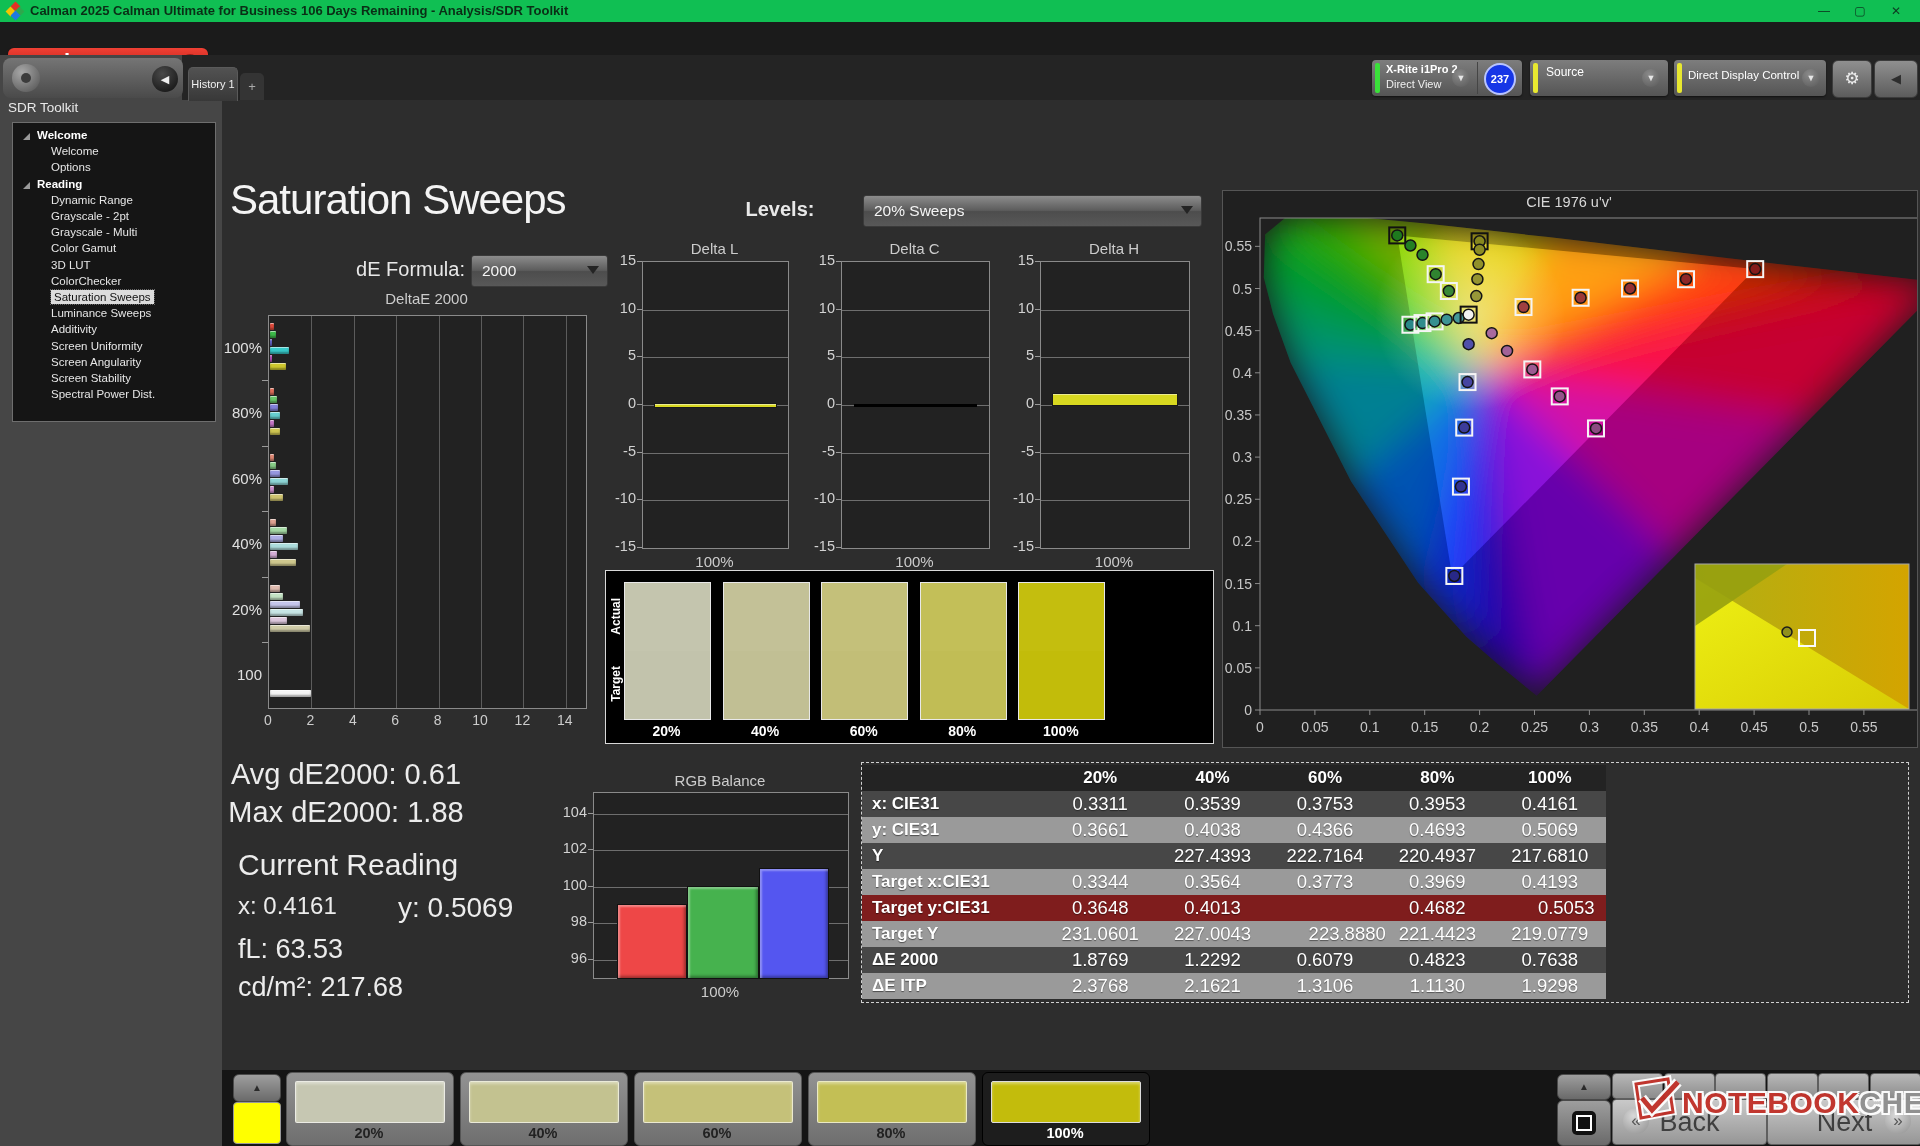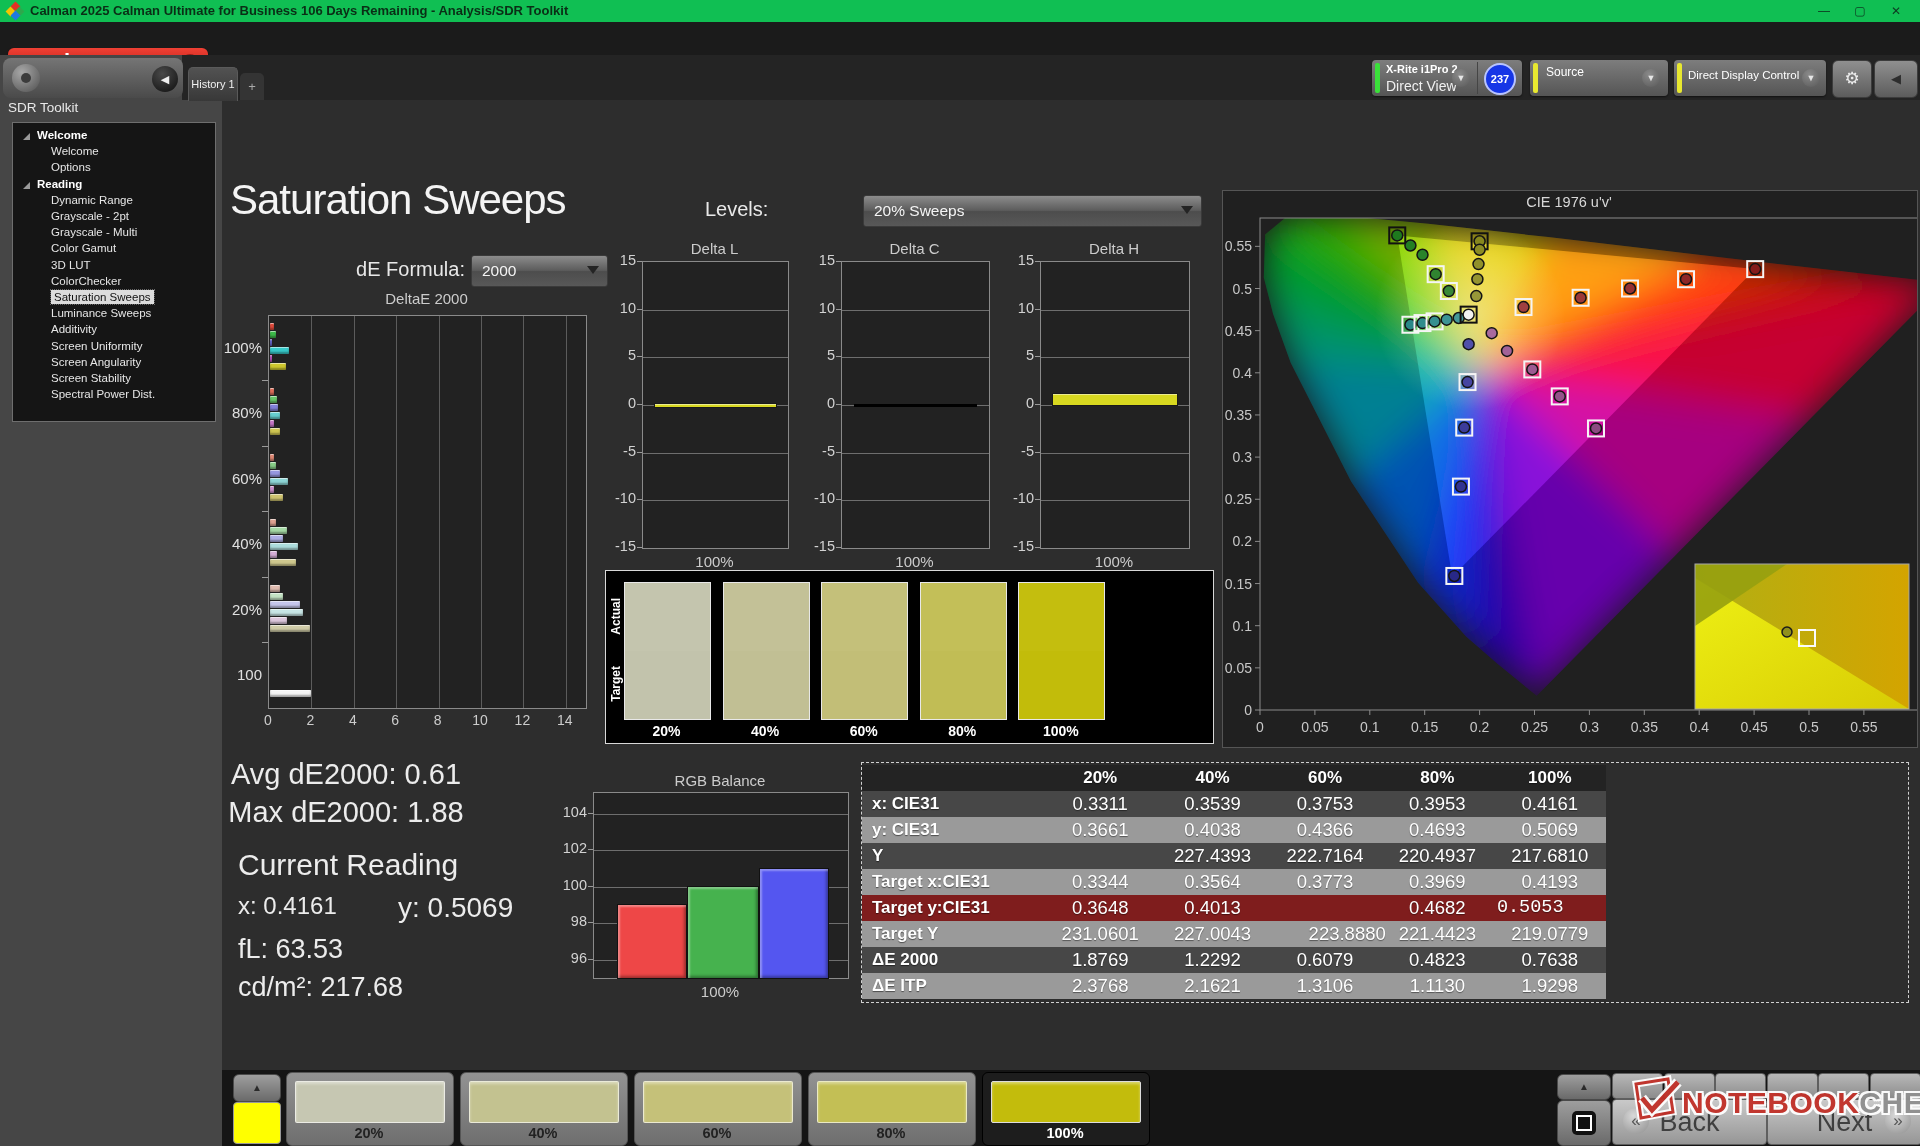--- a/index.html
+++ b/index.html
@@ -143,40 +143,40 @@
         <div style="position: absolute; left: 38px; top: 0px; font-size: 11.5px; color: rgb(230, 230, 230);">Spectral Power Dist.</div>
       </div>
     </div>
 
   <div class="abs tab tabactive">History 1</div>
   <div class="abs tab tabadd">+</div>
 
   <div class="abs ddgroup" style="left:1372px;width:150px;">
     <div class="ddbar" style="background:#3ae03a;"></div>
     <div class="abs" style="left:14px;top:3px;font-size:11px;font-weight:bold;color:#fff;">X-Rite i1Pro 2</div>
-    <div class="abs" style="left:14px;top:18px;font-size:14px;color:#f0f0f0;">Direct View</div>
+    <div class="abs" style="left:14px;top:18px;font-size:11px;color:#f0f0f0;">Direct View</div>
     <div class="ddcaret" style="left:80px;top:9px;">▼</div>
     <div class="abs" style="left:105px;top:2px;width:1px;height:32px;background:#454545;"></div>
     <div class="abs" style="left:112px;top:3px;width:28px;height:28px;border-radius:50%;background:#1636e6;border:2px solid #b8c4ff;color:#fff;font-size:11px;font-weight:bold;text-align:center;line-height:28px;">237</div>
   </div>
   <div class="abs ddgroup" style="left:1530px;width:138px;">
     <div class="ddbar" style="background:#e8e830;"></div>
     <div class="abs" style="left:16px;top:5px;font-size:12px;color:#fff;">Source</div>
     <div class="ddcaret" style="right:8px;top:9px;">▼</div>
   </div>
   <div class="abs ddgroup" style="left:1674px;width:152px;">
     <div class="ddbar" style="background:#e8e830;"></div>
     <div class="abs" style="left:14px;top:9px;font-size:11.5px;color:#fff;">Direct Display Control</div>
     <div class="ddcaret" style="right:6px;top:9px;">▼</div>
   </div>
   <div class="abs sqbtn" style="left:1832px;width:38px;line-height:36px;font-size:17px;color:#ececec;">⚙</div>
   <div class="abs sqbtn" style="left:1874px;width:42px;line-height:36px;font-size:13px;color:#2d2d2d;">◀</div>
 
   <div class="abs pagetitle">Saturation Sweeps</div>
-  <div class="abs lbl20" style="left:705px;top:198px;width:150px;text-align:left;">Levels:</div>
+  <div class="abs lbl20" style="left:705px;top:198px;width:150px;text-align:center;font-weight:bold;">Levels:</div>
   <div class="abs dropdown" style="left:863px;top:195px;width:337px;">
     <div class="ddtext">20% Sweeps</div>
     <div class="ddtri"></div>
   </div>
   <div class="abs lbl20" style="left:330px;top:258px;width:135px;text-align:right;">dE Formula:</div>
   <div class="abs dropdown" style="left:471px;top:255px;width:135px;">
     <div class="ddtext">2000</div>
     <div class="ddtri"></div>
   </div>
 
@@ -458,21 +458,21 @@
         <div class="tablecell" style="position: absolute; left: 406.8px; top: 0px; width: 112.4px;">0.3773</div>
         <div class="tablecell" style="position: absolute; left: 519.2px; top: 0px; width: 112.4px;">0.3969</div>
         <div class="tablecell" style="position: absolute; left: 631.6px; top: 0px; width: 112.4px;">0.4193</div>
       </div>
       <div style="position: absolute; left: 0px; top: 130px; width: 744px; height: 26px; background: #7f1d1d;">
         <div class="rowlabel" style="position: absolute; left: 0px; top: 0px; width: 182px;">Target y:CIE31</div>
         <div class="tablecell" style="position: absolute; left: 182px; top: 0px; width: 112.4px;">0.3648</div>
         <div class="tablecell" style="position: absolute; left: 294.4px; top: 0px; width: 112.4px;">0.4013</div>
         <div class="tablecell" style="position: absolute; left: 406.8px; top: 0px; width: 112.4px; margin-top: 32px;">0.4358</div>
         <div class="tablecell" style="position: absolute; left: 519.2px; top: 0px; width: 112.4px;">0.4682</div>
-        <div class="tablecell" style="position: absolute; left: 612px; top: 0px; width: 112.4px; font-family: Liberation Mono, monospace;">0.5053</div>
+        <div class="tablecell" style="position: absolute; left: 648px; top: 0px; width: 112.4px;">0.5053</div>
       </div>
       <div style="position: absolute; left: 0px; top: 156px; width: 744px; height: 26px; background: rgb(154, 154, 154);">
         <div class="rowlabel" style="position: absolute; left: 0px; top: 0px; width: 182px;">Target Y</div>
         <div class="tablecell" style="position: absolute; left: 182px; top: 0px; width: 112.4px;">231.0601</div>
         <div class="tablecell" style="position: absolute; left: 294.4px; top: 0px; width: 112.4px;">227.0043</div>
         <div class="tablecell" style="position: absolute; left: 429px; top: 0px; width: 112.4px;">223.8880</div>
         <div class="tablecell" style="position: absolute; left: 519.2px; top: 0px; width: 112.4px;">221.4423</div>
         <div class="tablecell" style="position: absolute; left: 631.6px; top: 0px; width: 112.4px;">219.0779</div>
       </div>
       <div style="position: absolute; left: 0px; top: 182px; width: 744px; height: 26px; background: rgb(71, 71, 71);">

